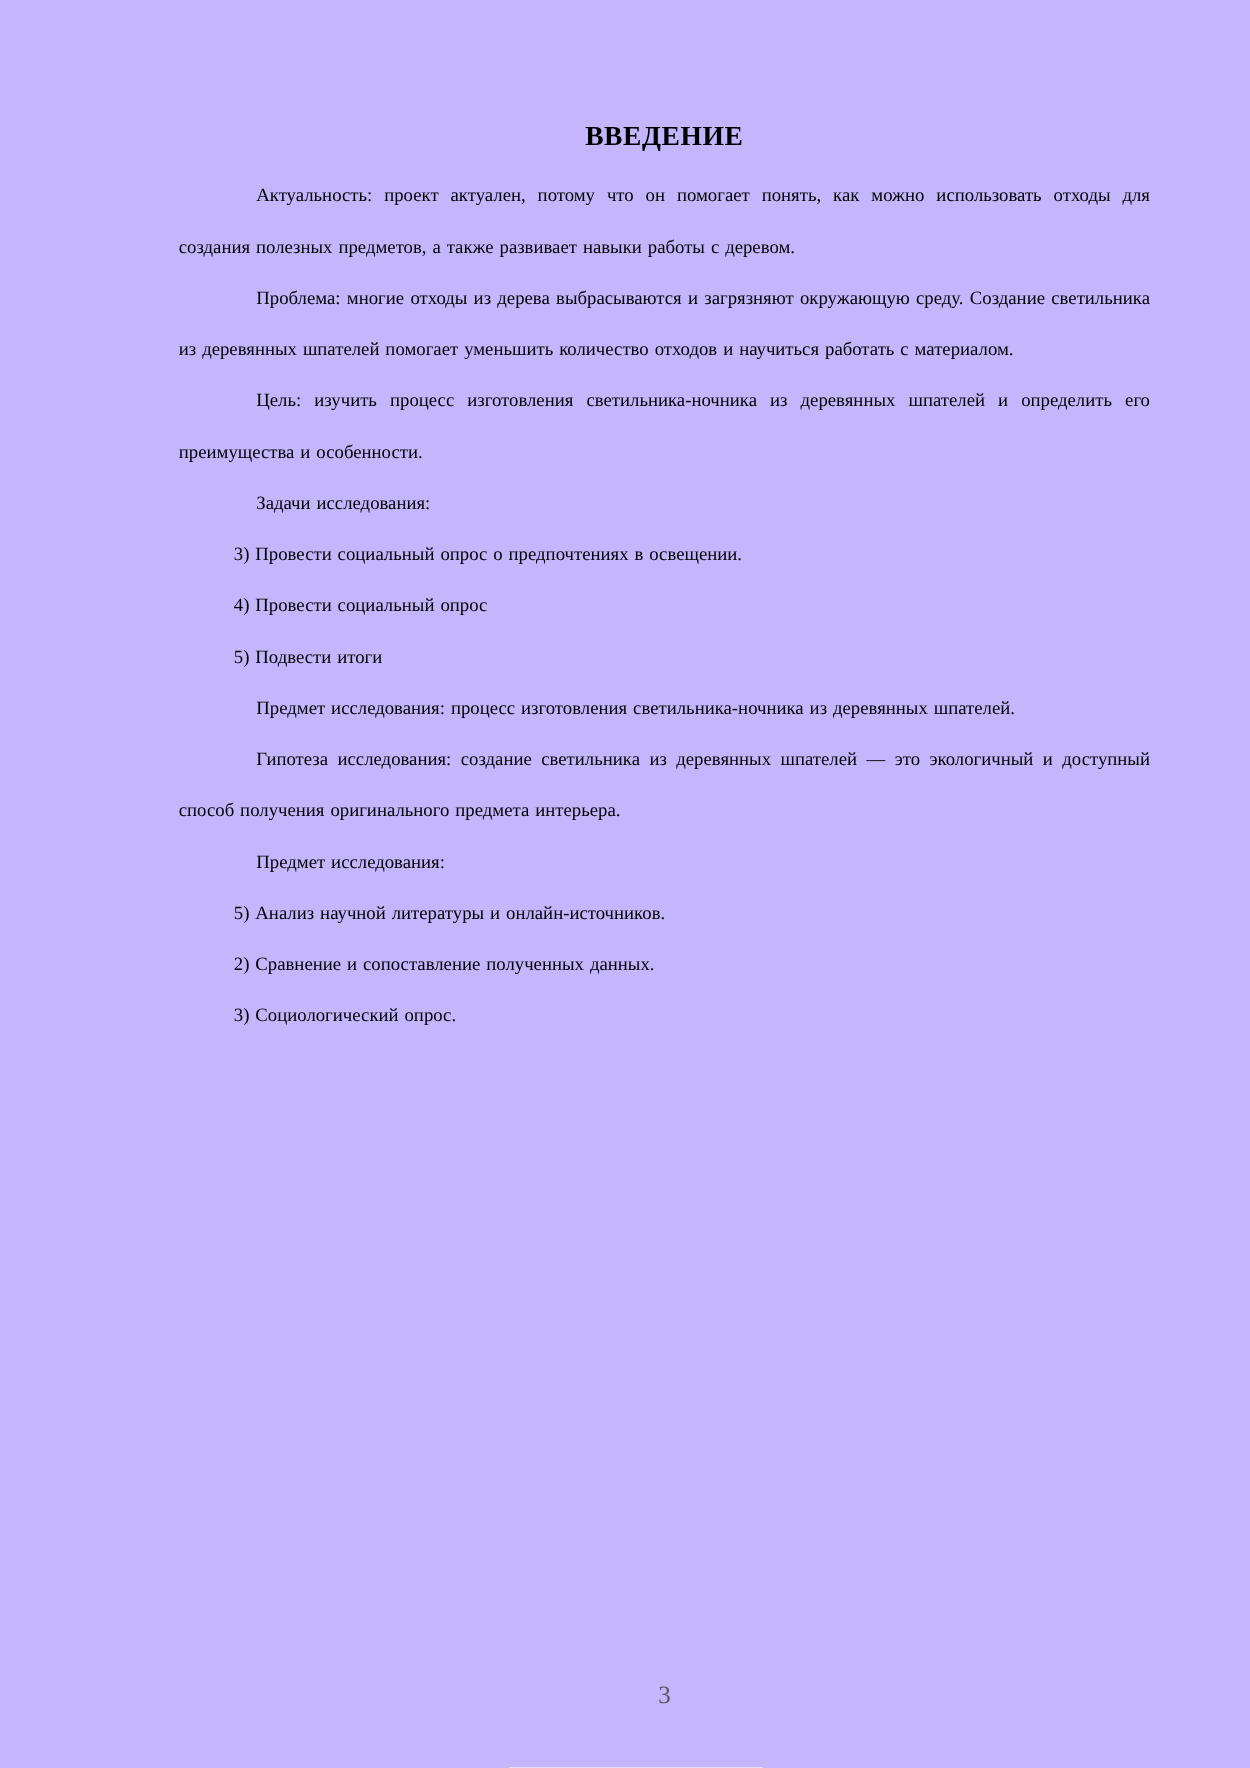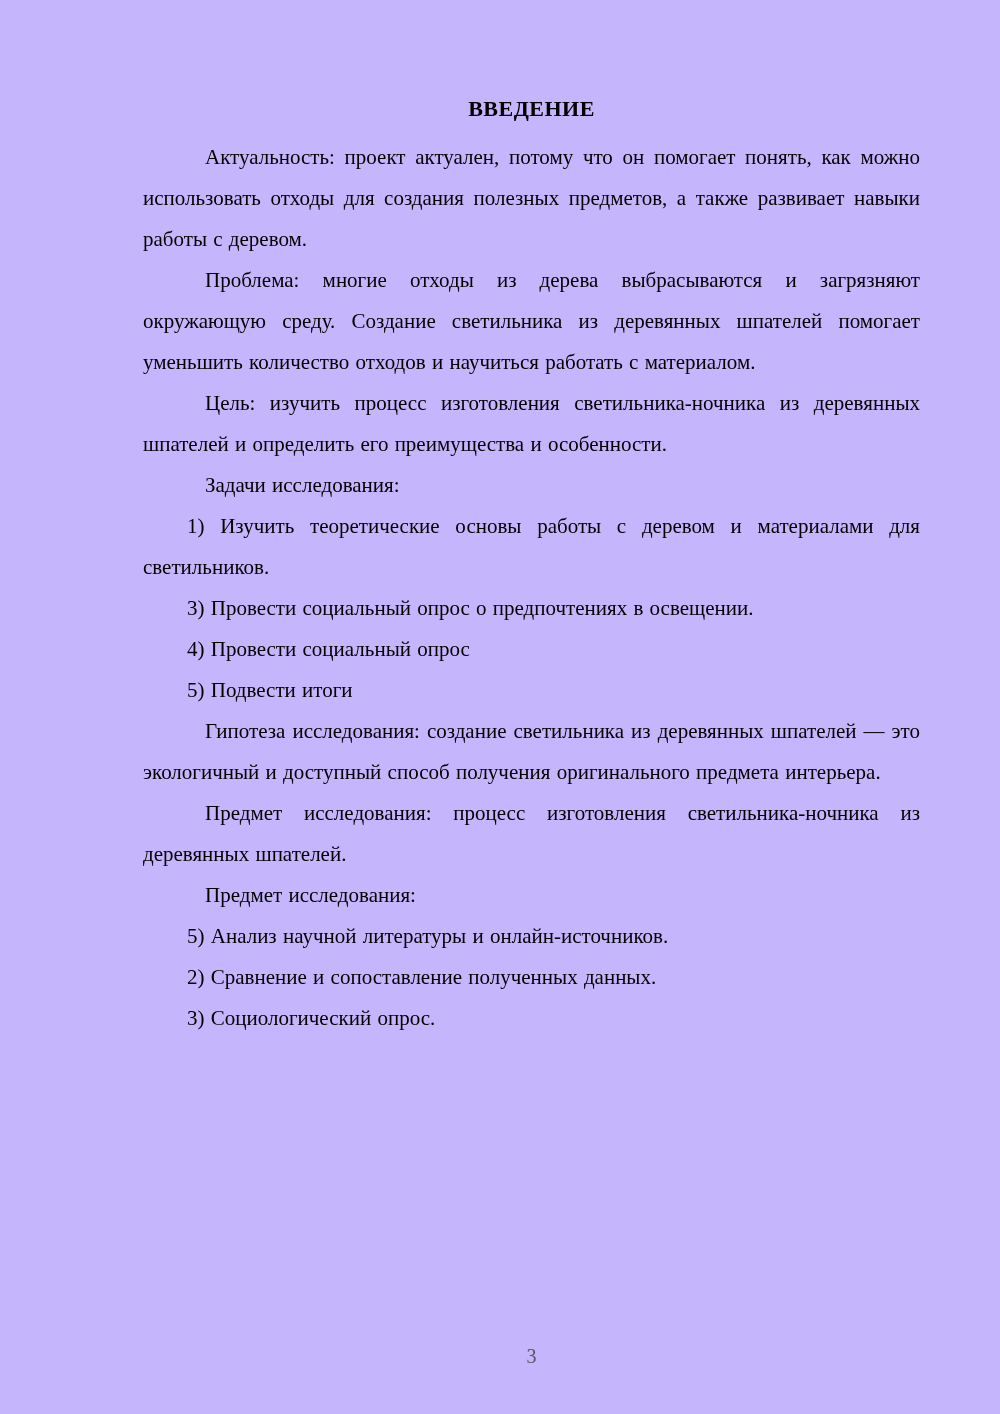--- a/index.html
+++ b/index.html
@@ -19,21 +19,21 @@
   }
   .doc-title {
     font-size: 22px;
     font-weight: bold;
     text-align: center;
     line-height: 41px;
     margin-bottom: 8px;
     letter-spacing: 0.5px;
   }
   .para, .list-item {
-    font-size: 21px;
+    font-size: 15px;
     line-height: 41px;
     text-align: justify;
     word-spacing: 1px;
     font-family: Liberation Serif, serif;
   }
   .para { text-indent: 62px; }
   .list-item { text-indent: 44px; }
   .page-number {
     position: absolute;
     bottom: 46px;
@@ -49,27 +49,26 @@
 
 <div class="page">
 
   <h1 class="doc-title">ВВЕДЕНИЕ</h1>
 
   <p class="para">Актуальность: проект актуален, потому что он помогает понять, как можно использовать отходы для создания полезных предметов, а также развивает навыки работы с деревом.</p>
   <p class="para">Проблема: многие отходы из дерева выбрасываются и загрязняют окружающую среду. Создание светильника из деревянных шпателей помогает уменьшить количество отходов и научиться работать с материалом.</p>
   <p class="para">Цель: изучить процесс изготовления светильника-ночника из деревянных шпателей и определить его преимущества и особенности.</p>
   <p class="para">Задачи исследования:</p>
 
-  <p class="list-item">1) Изучить теоретические основы работы с деревом и материалами для светильников.</p>
   <p class="list-item">3) Провести социальный опрос о предпочтениях в освещении.</p>
   <p class="list-item">4) Провести социальный опрос</p>
   <p class="list-item">5) Подвести итоги</p>
 
+  <p class="para">Предмет исследования: процесс изготовления светильника-ночника из деревянных шпателей.</p>
   <p class="para">Гипотеза исследования: создание светильника из деревянных шпателей — это экологичный и доступный способ получения оригинального предмета интерьера.</p>
-  <p class="para">Предмет исследования: процесс изготовления светильника-ночника из деревянных шпателей.</p>
   <p class="para">Предмет исследования:</p>
 
   <p class="list-item">5) Анализ научной литературы и онлайн-источников.</p>
   <p class="list-item">2) Сравнение и сопоставление полученных данных.</p>
   <p class="list-item">3) Социологический опрос.</p>
 
   <div class="page-number">3</div>
 
 </div>
 

